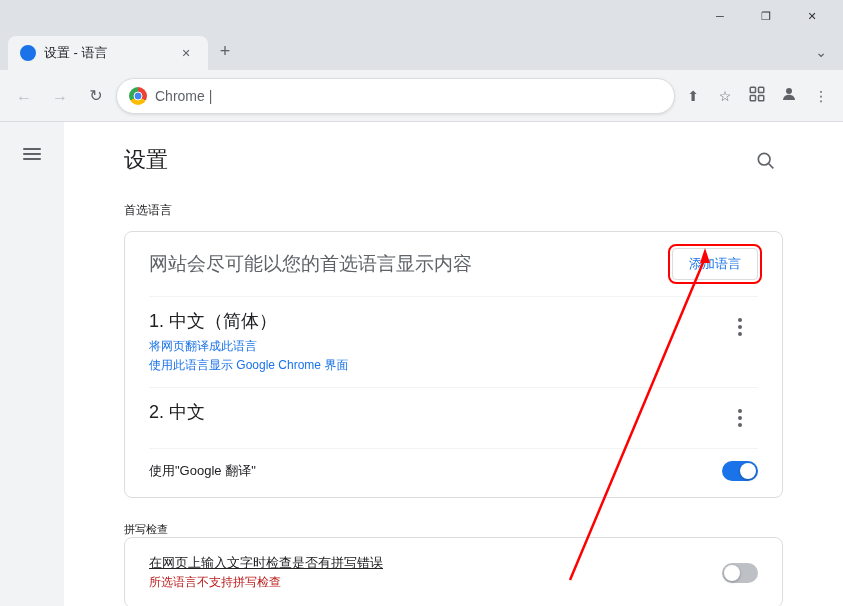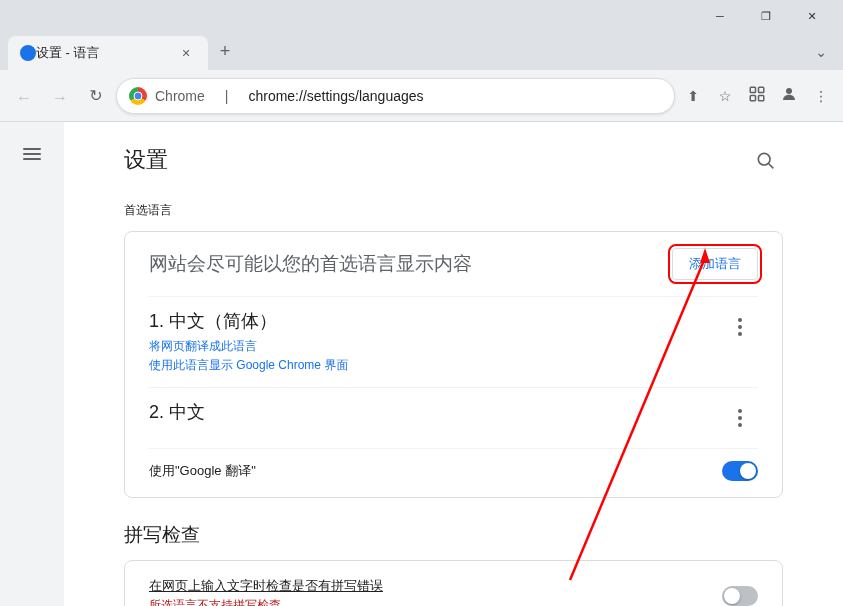--- a/index.html
+++ b/index.html
@@ -38,20 +38,21 @@
       align-items: flex-end;
       padding: 0 0 0 8px;
     }
     .tab {
       background: #f1f3f4;
       height: 34px;
       display: flex;
       align-items: center;
       padding: 12px 12px;
       border-radius: 8px 8px 0 0;
+      gap: 8px;
       min-width: 200px;
       max-width: 240px;
     }
     .tab-favicon {
       width: 16px;
       height: 16px;
       display: flex;
       align-items: center;
       justify-content: center;
     }
@@ -175,21 +176,21 @@
       background: #4285F4;
       border-radius: 50%;
       border: 1.5px solid white;
     }
     .url-text {
       flex: 1;
       font-size: 14px;
       color: #202124;
       display: flex;
       align-items: center;
-      gap: 18px;
+      gap: 2px;
     }
     .url-chrome { color: #5f6368; }
     .url-divider { color: #5f6368; margin: 0 2px; }
     .url-path { color: #202124; }
     .url-action-btn {
       width: 28px;
       height: 28px;
       border-radius: 50%;
       display: flex;
       align-items: center;
@@ -367,24 +368,23 @@
     .toggle-off {
       background: #bdc1c6;
     }
     .toggle-off::after {
       right: auto;
       left: 2px;
     }
 
     
     .spell-section-title {
-      font-size: 19px;
+      font-size: 11px;
       font-weight: 500;
       color: #202124;
-      margin-bottom: 12px;
     }
     .spell-card {
       background: white;
       border: 1px solid #dadce0;
       border-radius: 8px;
       padding: 16px 24px;
     }
     .spell-row {
       display: flex;
       align-items: center;
@@ -460,21 +460,20 @@
       <span>↻</span>
     </div>
 
     <div class="url-bar">
       <div class="url-icon">
         <div class="chrome-logo"></div>
       </div>
       <div class="url-text">
         <span class="url-chrome">Chrome</span>
         <span class="url-divider"> | </span>
-        <span class="url-path">chrome://settings/languages</span>
       </div>
     </div>
 
     <div class="toolbar-right">
       <div class="url-action-btn">
         <span>⬆</span>
       </div>
       <div class="url-action-btn">
         <span>☆</span>
       </div>

